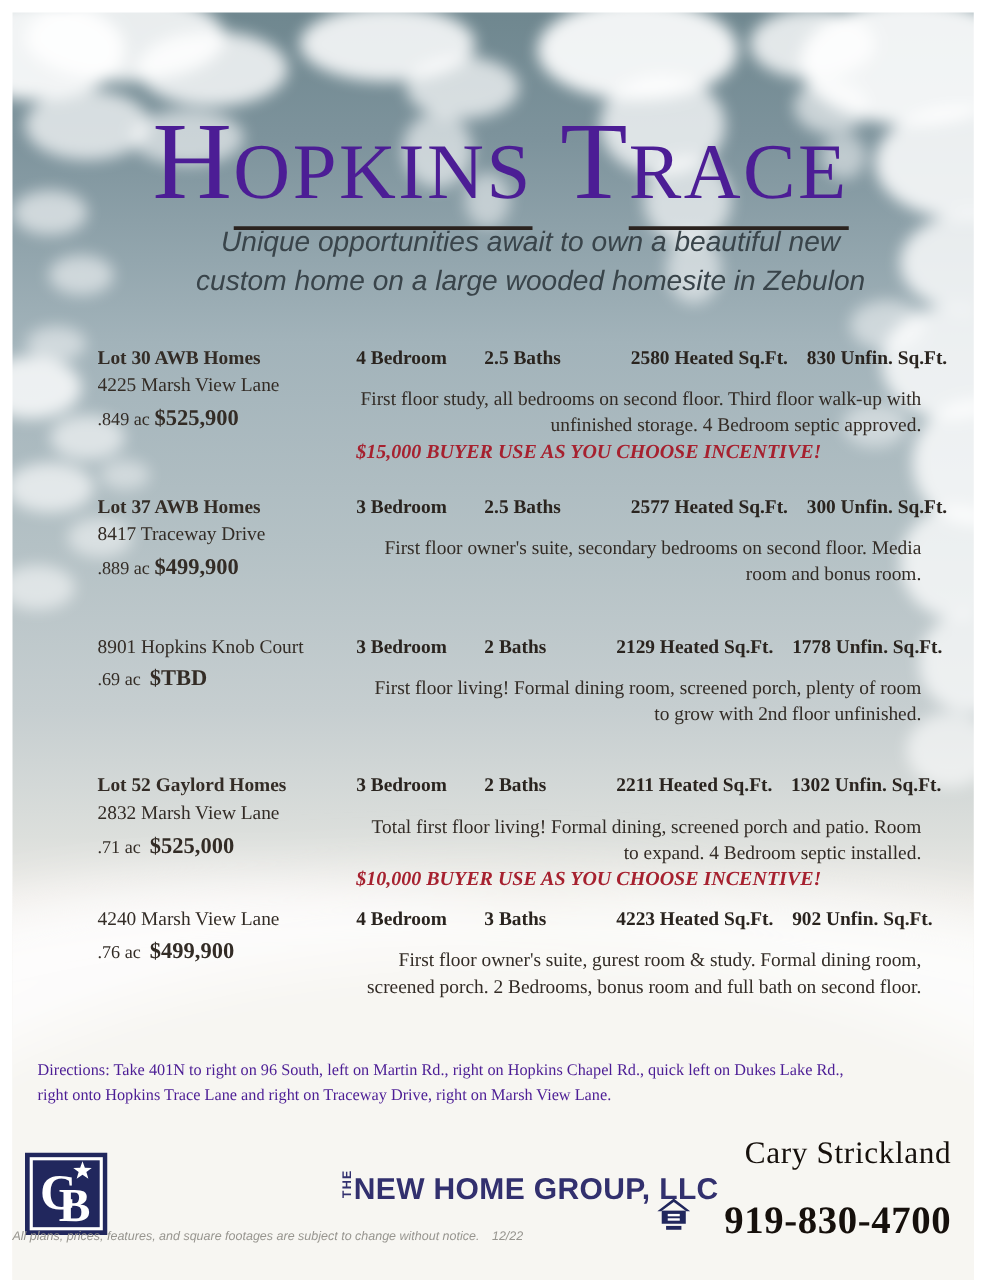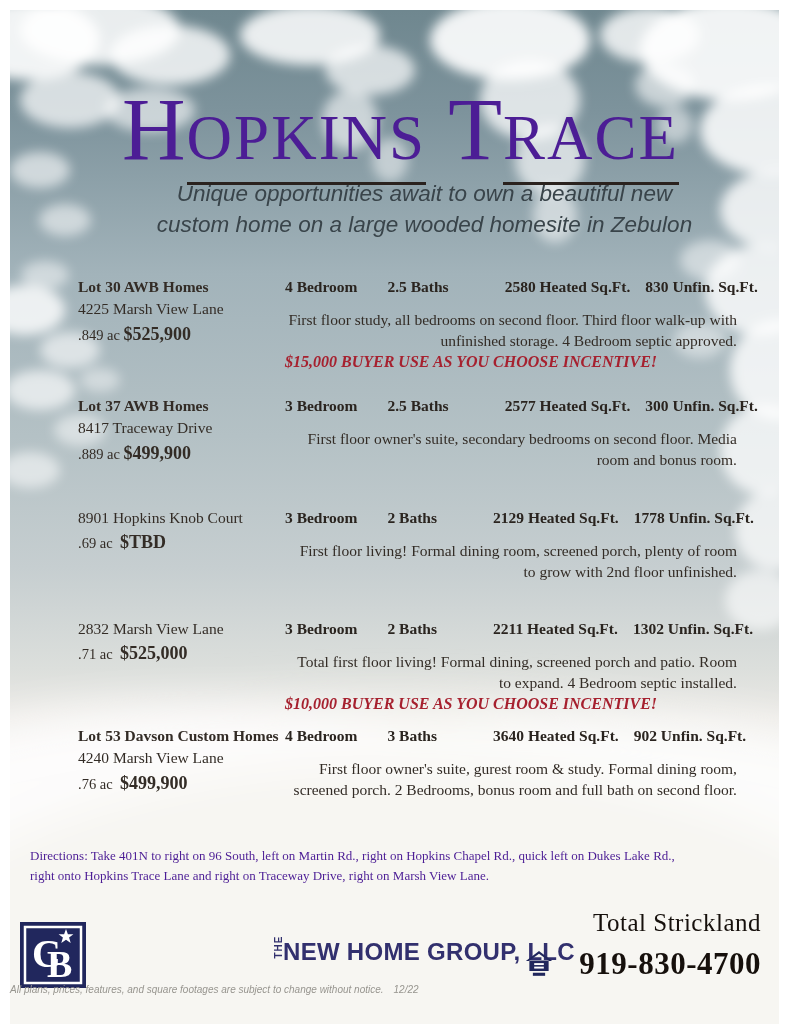--- a/index.html
+++ b/index.html
@@ -42,21 +42,21 @@
     font-family:"Liberation Sans","DejaVu Sans",sans-serif;color:#21275d;}
   .cb-brand{font-size:16.5px;font-weight:bold;letter-spacing:1.2px;display:inline-block;
     border-bottom:1.5px solid #21275d;padding-bottom:4px;}
   .cb-sub{font-size:13.5px;font-weight:bold;letter-spacing:4px;margin-top:4px;}
   .nhg{position:absolute;left:272px;top:938px;display:flex;align-items:center;
     font-family:"Liberation Sans","DejaVu Sans",sans-serif;color:#32306e;}
   .nhg-the{font-size:10px;font-weight:bold;letter-spacing:1px;transform:rotate(-90deg);width:12px;margin-right:-1px;}
   .nhg-name{font-size:24px;font-weight:bold;letter-spacing:0.3px;}
   .agent{position:absolute;right:28px;top:908px;text-align:right;color:#16100c;}
   .agent-name{font-size:25px;letter-spacing:0.5px;line-height:1.2;}
-  .phone-row{display:flex;align-items:center;justify-content:flex-end;gap:26px;margin-top:8px;}
+  .phone-row{display:flex;align-items:flex-start;justify-content:flex-end;gap:26px;margin-top:20px;}
   .phone{font-size:31px;font-weight:bold;letter-spacing:0.5px;}
   .disclaimer{position:absolute;left:10px;top:984px;
     font-family:"Liberation Sans","DejaVu Sans",sans-serif;font-style:italic;
     font-size:10px;color:#97958f;}
   .disc-date{margin-left:10px;}
 </style>
 </head>
 <body>
 
 <div class="page">
@@ -156,38 +156,38 @@
       <div class="lot-priceline"><span>.69 ac</span>&nbsp; <span class="lot-price">$TBD</span></div>
     </div>
     <div>
       <div class="specs"><span class="sp1">3 Bedroom</span><span class="sp2">2 Baths</span><span class="sp3">2129 Heated  Sq.Ft.</span><span>1778 Unfin. Sq.Ft.</span></div>
       <div class="desc">First floor living! Formal dining room, screened porch, plenty of room to grow with 2nd floor unfinished.</div>
     </div>
   </div>
 
   <div class="row r4">
     <div>
+      <div class="lot-name">Lot 52 Gaylord Homes</div>
       <div class="lot-addr">2832 Marsh View Lane</div>
       <div class="lot-priceline"><span>.71 ac</span>&nbsp; <span class="lot-price">$525,000</span></div>
     </div>
     <div>
       <div class="specs"><span class="sp1">3 Bedroom</span><span class="sp2">2 Baths</span><span class="sp3">2211 Heated  Sq.Ft.</span><span>1302 Unfin. Sq.Ft.</span></div>
       <div class="desc">Total first floor living! Formal dining, screened porch and patio. Room to expand. 4 Bedroom septic installed.</div>
       <div class="incentive">$10,000 BUYER USE AS YOU CHOOSE INCENTIVE!</div>
     </div>
   </div>
 
   <div class="row r5">
     <div>
-      <div class="lot-name">Lot 53 Davson Custom Homes</div>
       <div class="lot-addr">4240 Marsh View Lane</div>
       <div class="lot-priceline"><span>.76 ac</span>&nbsp; <span class="lot-price">$499,900</span></div>
     </div>
     <div>
-      <div class="specs"><span class="sp1">4 Bedroom</span><span class="sp2">3 Baths</span><span class="sp3">3640 Heated  Sq.Ft.</span><span>902 Unfin. Sq.Ft.</span></div>
+      <div class="specs"><span class="sp1">4 Bedroom</span><span class="sp2">3 Baths</span><span class="sp3">4223 Heated  Sq.Ft.</span><span>902 Unfin. Sq.Ft.</span></div>
       <div class="desc">First floor owner's suite, gurest room &amp; study. Formal dining room, screened porch. 2 Bedrooms, bonus room and full bath on second floor.</div>
     </div>
   </div>
 
   <div class="directions">
     <div>Directions: Take 401N to right on 96 South, left on Martin Rd., right on Hopkins Chapel Rd., quick left on Dukes Lake Rd.,</div>
     <div>right onto Hopkins Trace Lane and right on Traceway Drive, right on Marsh View Lane.</div>
   </div>
 
   <svg class="cb-logo" width="66" height="66" viewBox="0 0 66 66">
@@ -197,21 +197,21 @@
     <text x="27" y="55" font-family="Liberation Serif, serif" font-size="38" font-weight="bold" fill="#ffffff">B</text>
     <polygon fill="#ffffff" points="46,7 47.9,12.2 53.4,12.3 49.1,15.6 50.7,20.9 46,17.8 41.3,20.9 42.9,15.6 38.6,12.3 44.1,12.2"></polygon>
   </svg>
 
   <div class="nhg">
     <span class="nhg-the">THE</span>
     <span class="nhg-name">NEW HOME GROUP, LLC</span>
   </div>
 
   <div class="agent">
-    <div class="agent-name">Total Strickland</div>
+    <div class="agent-name">Cary Strickland</div>
     <div class="phone-row">
       <svg width="28" height="28" viewBox="0 0 32 32">
         <polygon fill="#21275d" points="16,1 31,12.5 27.5,12.5 16,4.2 4.5,12.5 1,12.5"></polygon>
         <rect x="5" y="12" width="22" height="12" fill="#21275d"></rect>
         <rect x="10.5" y="15" width="11" height="2.2" fill="#ffffff"></rect>
         <rect x="10.5" y="19" width="11" height="2.2" fill="#ffffff"></rect>
         <rect x="9" y="26" width="14" height="3.5" fill="#21275d"></rect>
       </svg>
       <span class="phone">919-830-4700</span>
     </div>

